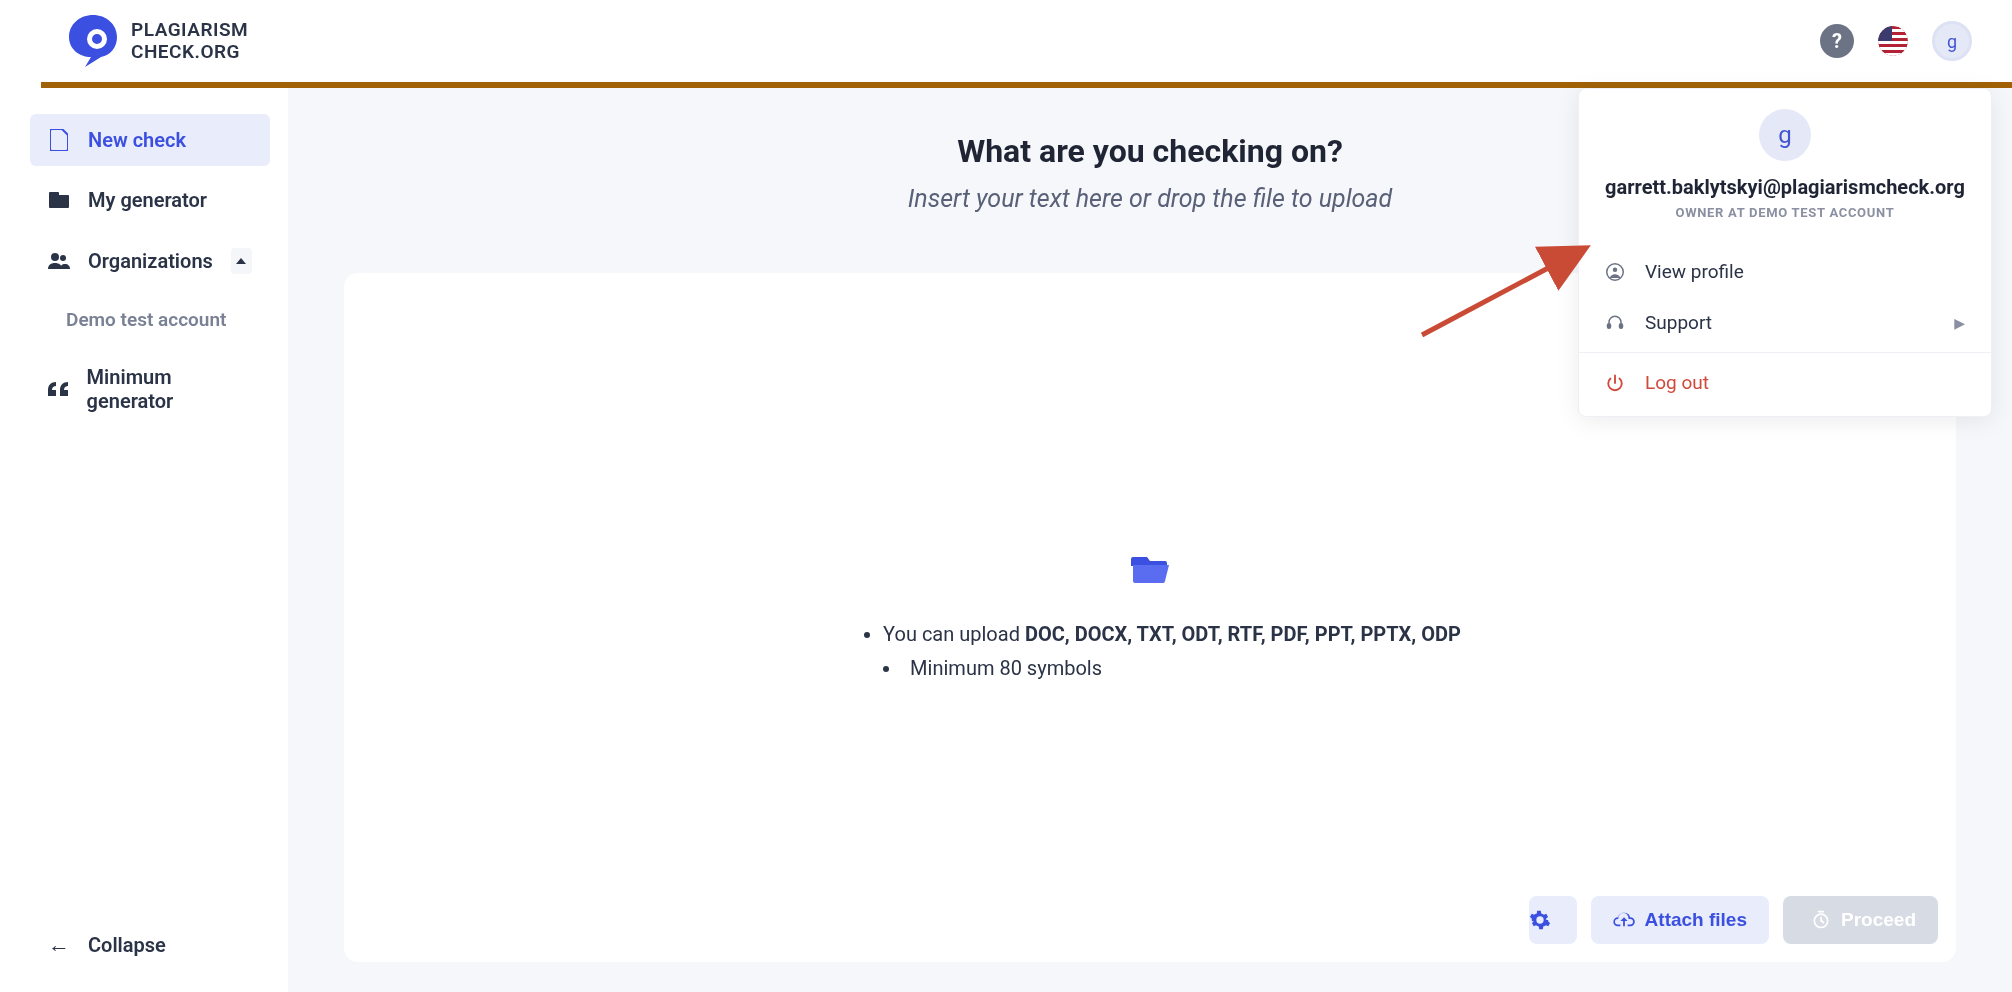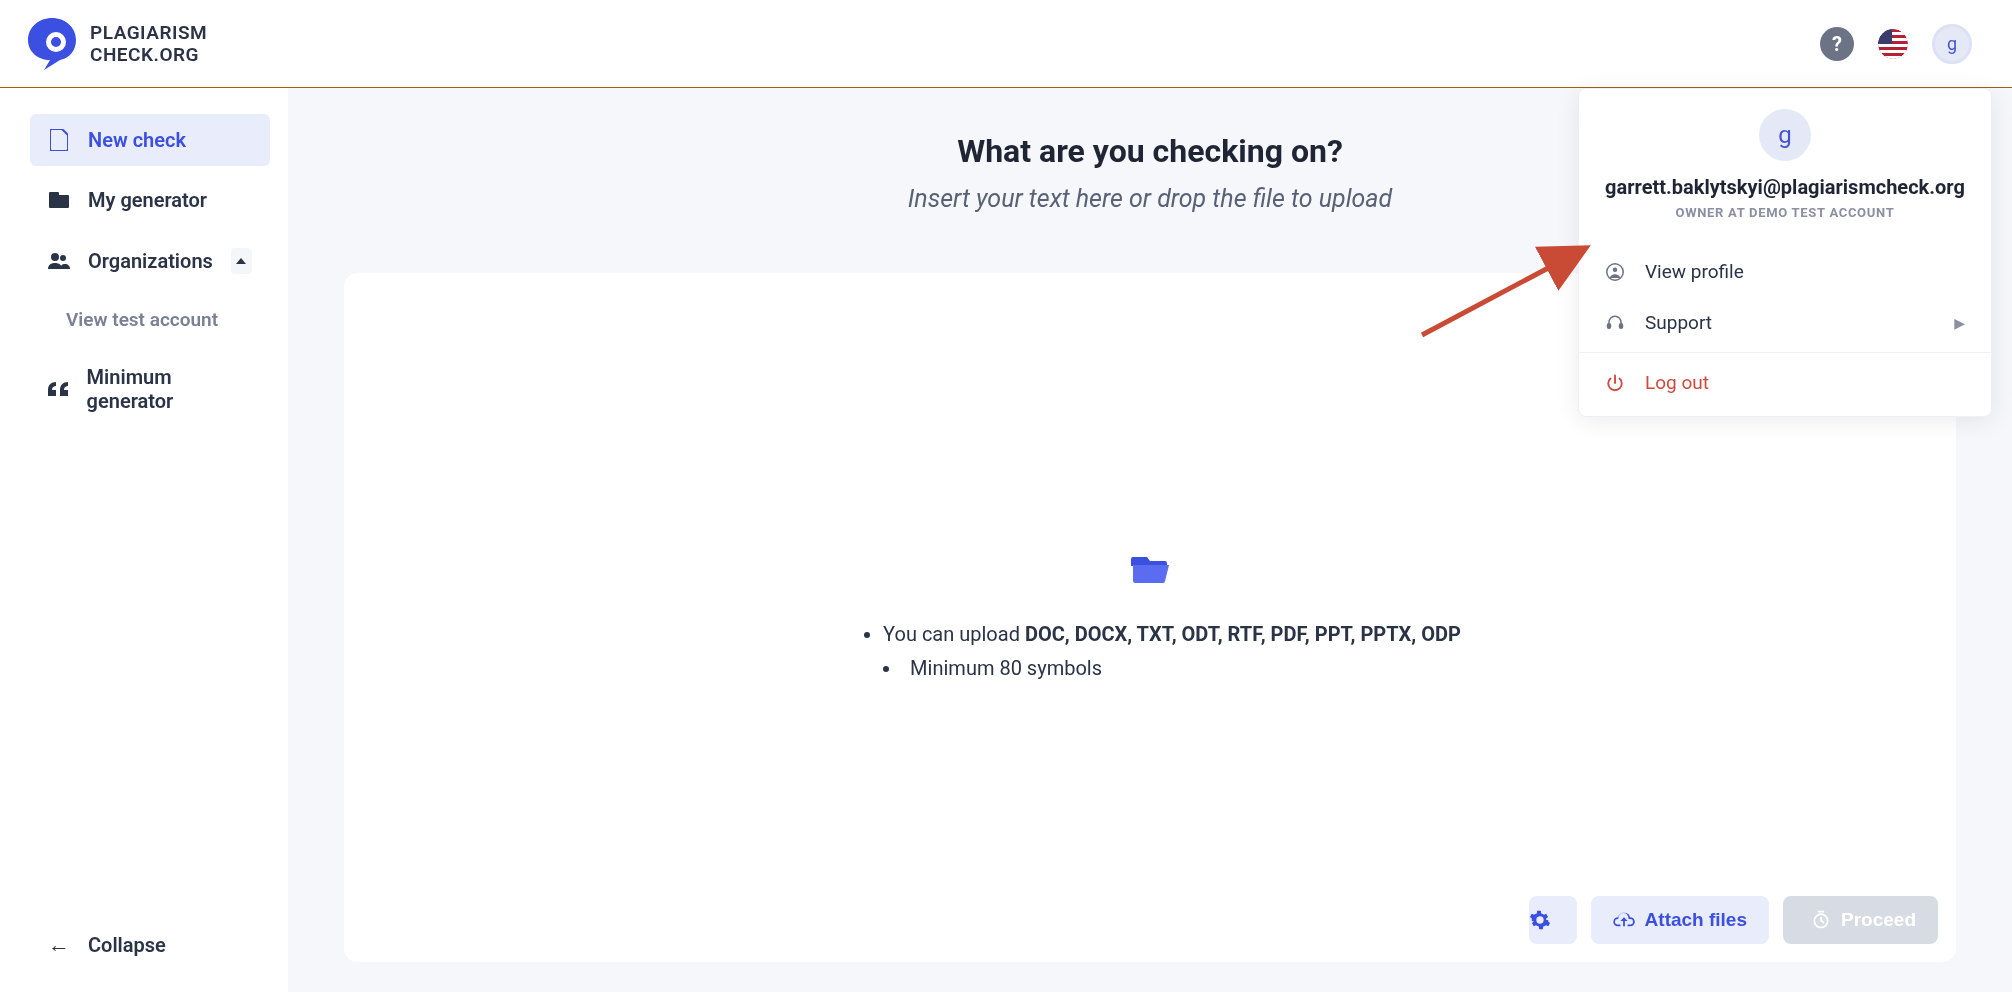--- a/index.html
+++ b/index.html
@@ -1,17 +1,17 @@
 <!DOCTYPE html>
 <html><head>
 <meta charset="utf-8">
 <style>
 * { margin: 0; padding: 0; box-sizing: border-box; }
 body { font-family: -apple-system, BlinkMacSystemFont, 'Segoe UI', Roboto, sans-serif; background: #fff; width: 2012px; height: 992px; overflow: hidden; position: relative; }
-.header { height: 88px; display: flex; align-items: center; padding: 0 40px 0 28px; border-bottom: 1px solid #a16207; background: #fff; }
+.header { height: 88px; display: flex; align-items: center; padding: 0 40px 0 28px; border-bottom: 6px solid #a16207; background: #fff; margin-left: 41px; }
 .logo-wrap { display: flex; align-items: center; gap: 14px; }
 .logo-icon { width: 48px; height: 52px; }
 .logo-text { display: flex; flex-direction: column; line-height: 1.15; font-size: 19px; font-weight: 600; color: #2b3347; letter-spacing: 0.5px; }
 .header-right { margin-left: auto; display: flex; align-items: center; gap: 24px; }
 .help-btn { width: 34px; height: 34px; border-radius: 50%; background: #6b7385; color: #fff; display: flex; align-items: center; justify-content: center; font-size: 20px; font-weight: 700; cursor: pointer; }
 .flag-btn { width: 30px; height: 30px; border-radius: 50%; overflow: hidden; cursor: pointer; display: flex; align-items: center; justify-content: center; }
 .avatar-btn { width: 40px; height: 40px; border-radius: 50%; background: #e5e9f7; border: 3px solid #dce1f4; color: #4355d2; display: flex; align-items: center; justify-content: center; font-size: 18px; font-weight: 400; cursor: pointer; }
 .app-body { display: flex; height: calc(992px - 88px); }
 .sidebar { width: 288px; background: #fff; padding: 26px 18px 20px 30px; display: flex; flex-direction: column; }
 .nav { display: flex; flex-direction: column; gap: 8px; }
@@ -128,21 +128,21 @@
         <span>Organizations</span>
         <span class="nav-expand">
           <span>
             <svg width="10" height="6" viewBox="0 0 10 6">
                 <path d="M0 6l5-6 5 6z" fill="#2b3347"></path>
               </svg>
           </span>
         </span>
       </div>
       <div class="nav-sub">
-        <span>View test account</span>
+        <span>Demo test account</span>
       </div>
       <div class="nav-item">
         <span class="icon">
           <svg width="20" height="14" viewBox="0 0 20 14">
               <path d="M0 14V8c0-5 3-8 8-8v4c-2 0-4 1-4 4h4v6H0zm12 0V8c0-5 3-8 8-8v4c-2 0-4 1-4 4h4v6h-8z" fill="#2b3347"></path>
             </svg>
         </span>
         <span>Minimum generator</span>
       </div>
     </nav>

